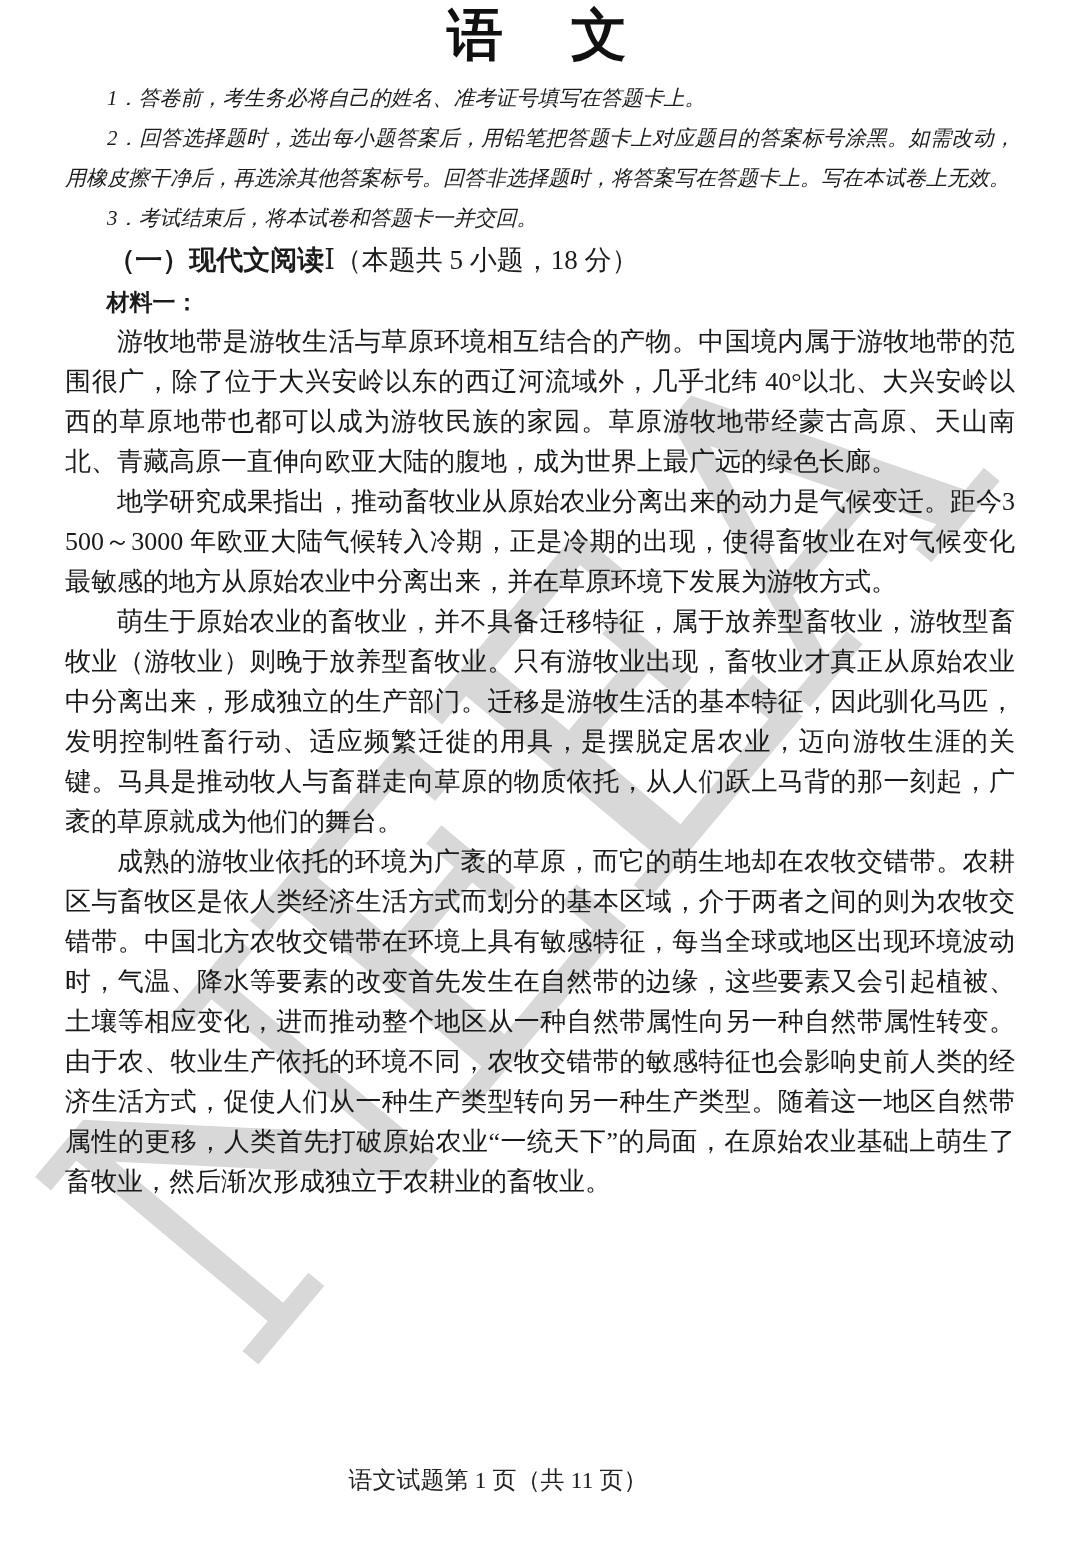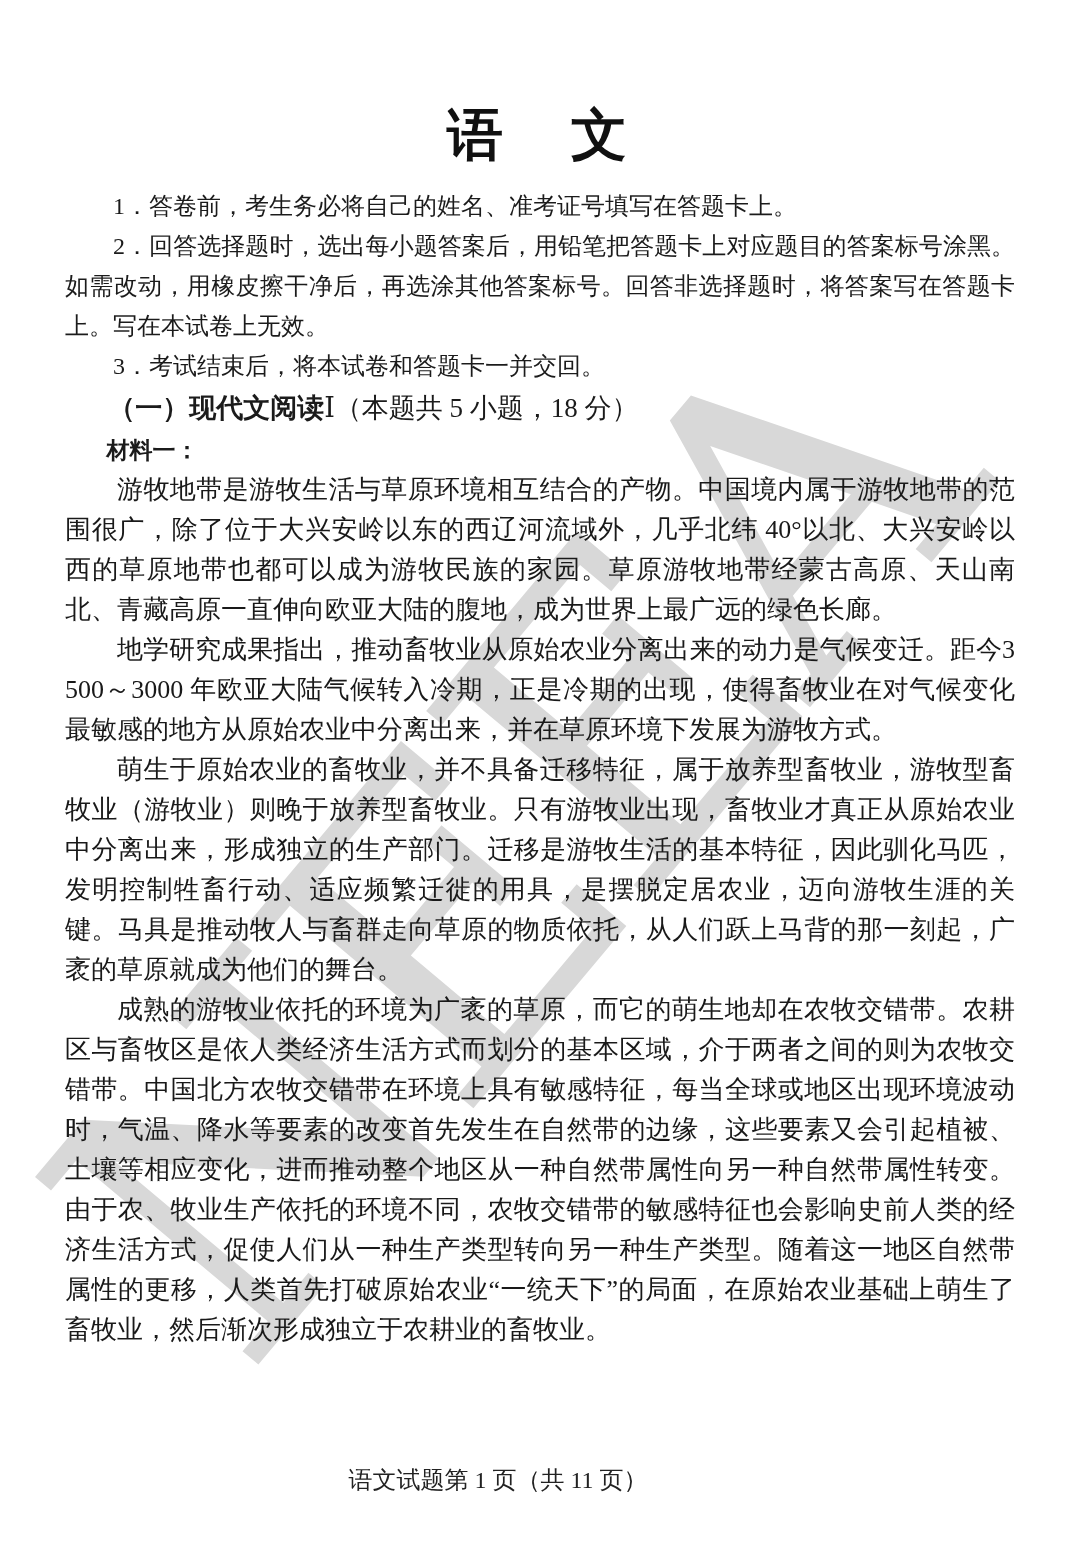--- a/index.html
+++ b/index.html
@@ -40,41 +40,41 @@
     left: 65px;
     top: 0;
     width: 950px;
     z-index: 1;
   }
   .hei {
     font-family: "DejaVu Sans", "Liberation Sans", sans-serif;
     font-weight: bold;
   }
   .title {
-    margin: 8px;
-    padding-top: 92px;
+    margin: 0;
     height: 78px;
     line-height: 70px;
     font-size: 56px;
     text-align: center;
     letter-spacing: 6px;
     color: #111111;
   }
   .notice-heading {
     margin-top: 14px;
     font-size: 29px;
     line-height: 44px;
   }
   .notice-item {
     margin: 0;
-    font-size: 24px;
+    font-size: 21px;
     line-height: 40px;
     text-indent: 2em;
     text-align: justify;
     word-break: break-all;
+    font-style: italic;
   }
   .section-heading {
     margin-top: 12px;
     font-size: 29px;
     line-height: 46px;
   }
   .sub-heading {
     font-size: 27px;
     line-height: 44px;
     text-indent: 1.6em;

